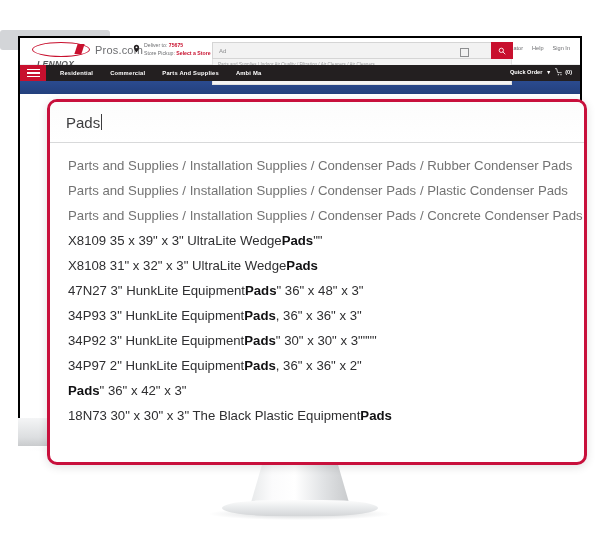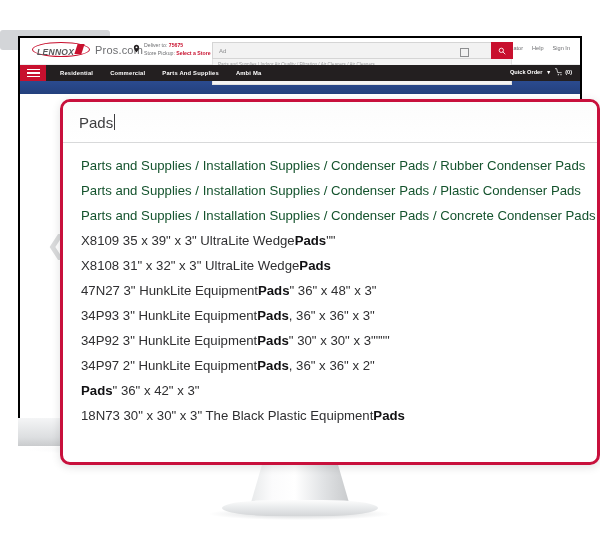--- a/index.html
+++ b/index.html
@@ -20,21 +20,21 @@
   .stand-base-shadow{position:absolute;left:210px;top:508px;width:180px;height:12px;background:radial-gradient(ellipse at center,rgba(150,155,160,.45) 0%,rgba(255,255,255,0) 72%);}
   .screen-shadow{position:absolute;left:22px;top:440px;width:556px;height:18px;background:radial-gradient(ellipse at center,rgba(160,165,170,.40) 0%,rgba(255,255,255,0) 70%);}
 
   
   .site{position:absolute;left:20px;top:38px;width:560px;height:396px;background:#ffffff;overflow:hidden;}
 
   .site-topbar{position:relative;height:26px;background:#ffffff;border-bottom:1px solid #eceded;}
   .logo-wrap{position:absolute;left:12px;top:4px;display:flex;align-items:center;gap:5px;}
   .logo-mark{position:relative;width:58px;height:15px;}
   .logo-oval{position:absolute;left:0;top:0;width:58px;height:15px;border:1.4px solid #c8102e;border-radius:50%;box-sizing:border-box;}
-  .logo-word{position:absolute;left:5px;top:5px;font-size:8.5px;font-weight:bold;letter-spacing:.3px;color:#58595b;font-style:italic;}
+  .logo-word{position:absolute;left:5px;top:17px;font-size:8.5px;font-weight:bold;letter-spacing:.3px;color:#58595b;font-style:italic;}
   .logo-slash{position:absolute;right:7px;top:2px;width:7px;height:10px;background:#c8102e;transform:skewX(-18deg);}
   .logo-text{font-size:11px;color:#6d6e71;letter-spacing:.2px;}
 
   .deliver{position:absolute;left:112px;top:4px;display:flex;align-items:flex-start;gap:3px;}
   .pin{width:9px;height:9px;margin-top:2px;}
   .deliver-lines{font-size:5.2px;line-height:7.5px;color:#6d6e71;}
   .deliver-lines b{color:#c8102e;}
 
   .topnav-right{position:absolute;right:10px;top:7px;display:flex;gap:9px;font-size:5.6px;color:#6d6e71;}
 
@@ -64,28 +64,28 @@
   .hero-photo{position:absolute;right:0;bottom:0;width:148px;height:40px;overflow:hidden;}
   .wood{position:absolute;inset:0;background:
      linear-gradient(180deg,rgba(0,0,0,.18),rgba(0,0,0,0) 40%),
      repeating-linear-gradient(76deg,#a9855f 0px,#a9855f 9px,#8e6d4c 9px,#8e6d4c 11px,#b6926c 11px,#b6926c 20px);}
   .wood-dark{position:absolute;left:78px;top:0;width:70px;height:20px;background:linear-gradient(180deg,#5c5a57,#3c3a38);}
   .wood-part{position:absolute;left:118px;top:3px;width:15px;height:11px;border-radius:50%;background:#2a2825;}
   .wood-part2{position:absolute;left:96px;top:6px;width:18px;height:7px;background:#46443f;border-radius:2px;}
   .ground{position:absolute;left:0;bottom:0;width:148px;height:9px;background:linear-gradient(180deg,#7b6a54,#6b5a46);}
 
   
-  .overlay{position:absolute;left:60px;top:99px;width:540px;height:366px;background:#ffffff;border:3px solid #c8103c;border-radius:10px;box-sizing:border-box;box-shadow:0 2px 10px rgba(0,0,0,.12);}
+  .overlay{position:absolute;left:47px;top:99px;width:540px;height:366px;background:#ffffff;border:3px solid #c8103c;border-radius:10px;box-sizing:border-box;box-shadow:0 2px 10px rgba(0,0,0,.12);}
   .ov-input{position:relative;height:40px;border-bottom:1px solid #d8d9da;display:flex;align-items:center;padding-left:16px;background:linear-gradient(180deg,#fcfcfc,#ffffff);border-radius:7px 7px 0 0;}
   .ov-input-text{font-size:15px;color:#3d3d3f;}
   .caret{display:inline-block;width:1px;height:16px;background:#3d3d3f;margin-left:1px;vertical-align:-3px;}
 
   .ov-list{padding:8px 0 0 0;}
   .ov-row{height:25px;display:flex;align-items:center;padding-left:18px;font-size:13.2px;white-space:nowrap;}
-  .ov-row.cat{color:#14532d;}
+  .ov-row.cat{color:#737373;}
   .ov-row.prod{color:#2f2f31;}
   .ov-row.prod b{font-weight:bold;color:#111113;}
 
   .cat-pad-first{margin-top:2px;}
 </style>
 </head>
 <body>
 
 <div class="stage">
 

